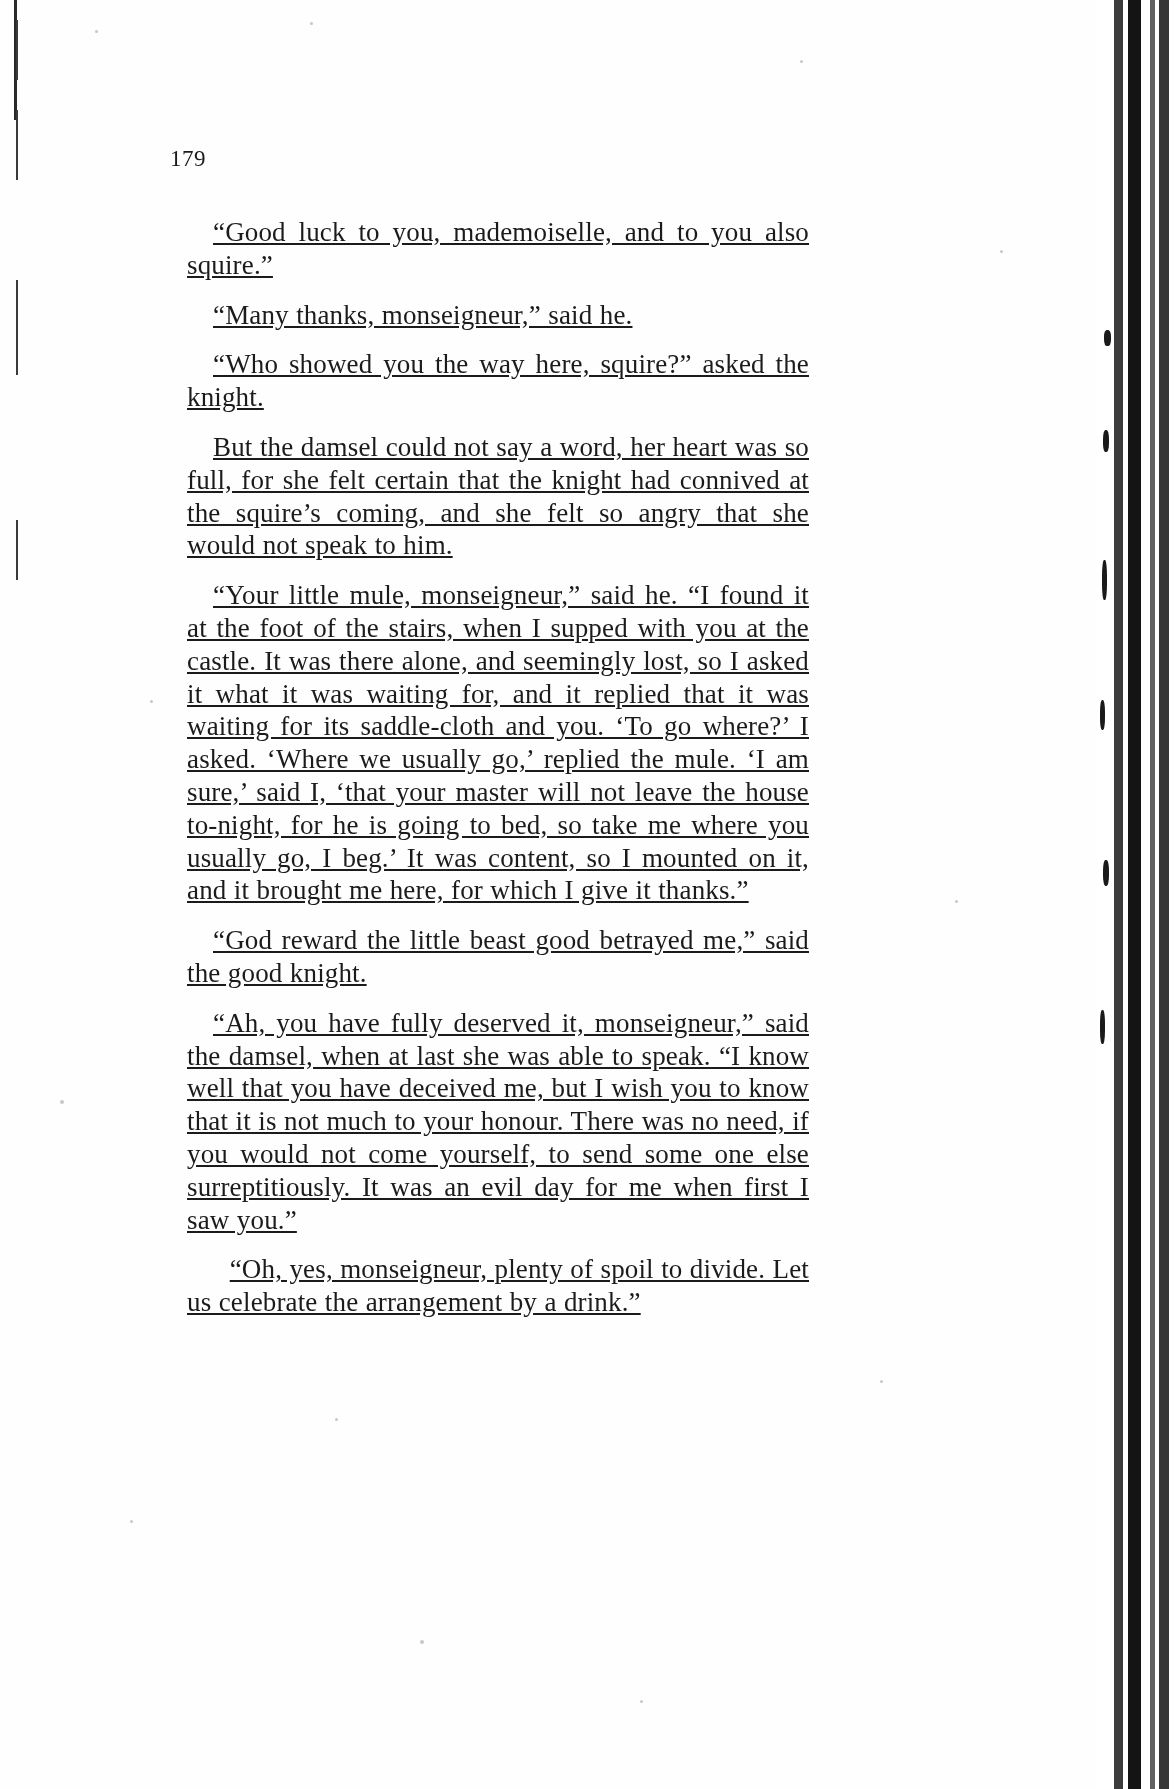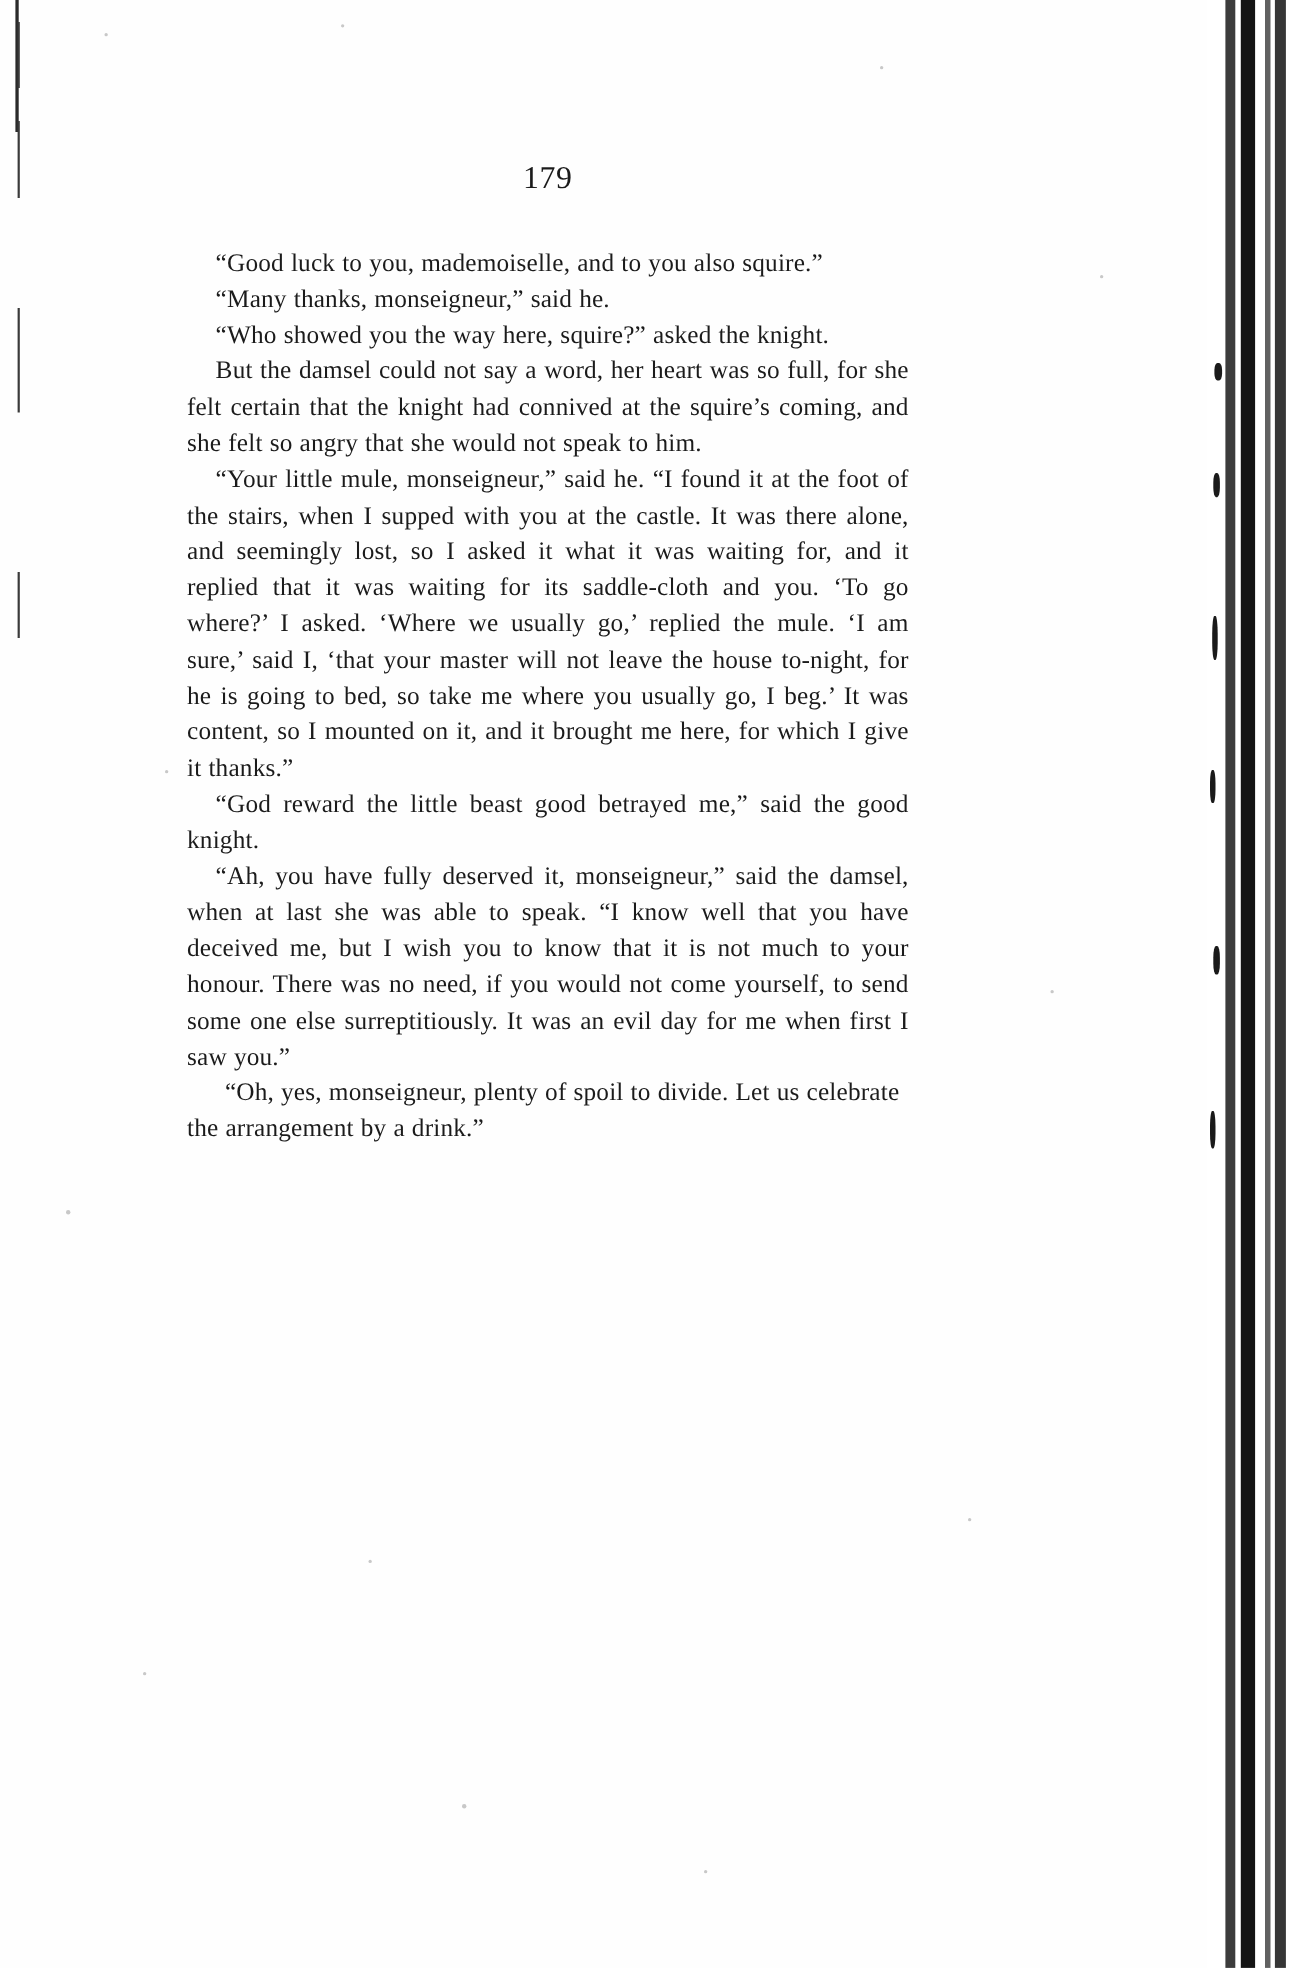--- a/index.html
+++ b/index.html
@@ -73,37 +73,38 @@
   }
 
   
   .content {
     position: absolute;
     left: 170px;
     top: 146px;
     width: 656px;
   }
   .folio {
-    text-align: center;
-    font-size: 29px;
+    text-align: left;
+    font-size: 23px;
     letter-spacing: .5px;
     margin: 0 0 44px 0;
     font-family: "Liberation Serif", serif;
   }
   p.para {
-    margin: 0;
-    font-size: 23px;
+    margin: 17px;
+    font-size: 27px;
     line-height: 32.8px;
     text-align: justify;
     text-indent: 26px;
     letter-spacing: .15px;
     word-spacing: .5px;
     font-family: "Liberation Serif", serif;
+    text-decoration: underline;
   }
-  p.para:last-child { text-align: center; }
+  p.para:last-child { text-align: right; }
   
   p.para { text-align-last: left; }
 </style>
 </head>
 <body>
 
 <div class="page-scan">
 
   <div class="left-edge-line"></div>
   <div class="left-edge-dashes" style="top:20px;height:60px;"></div>

